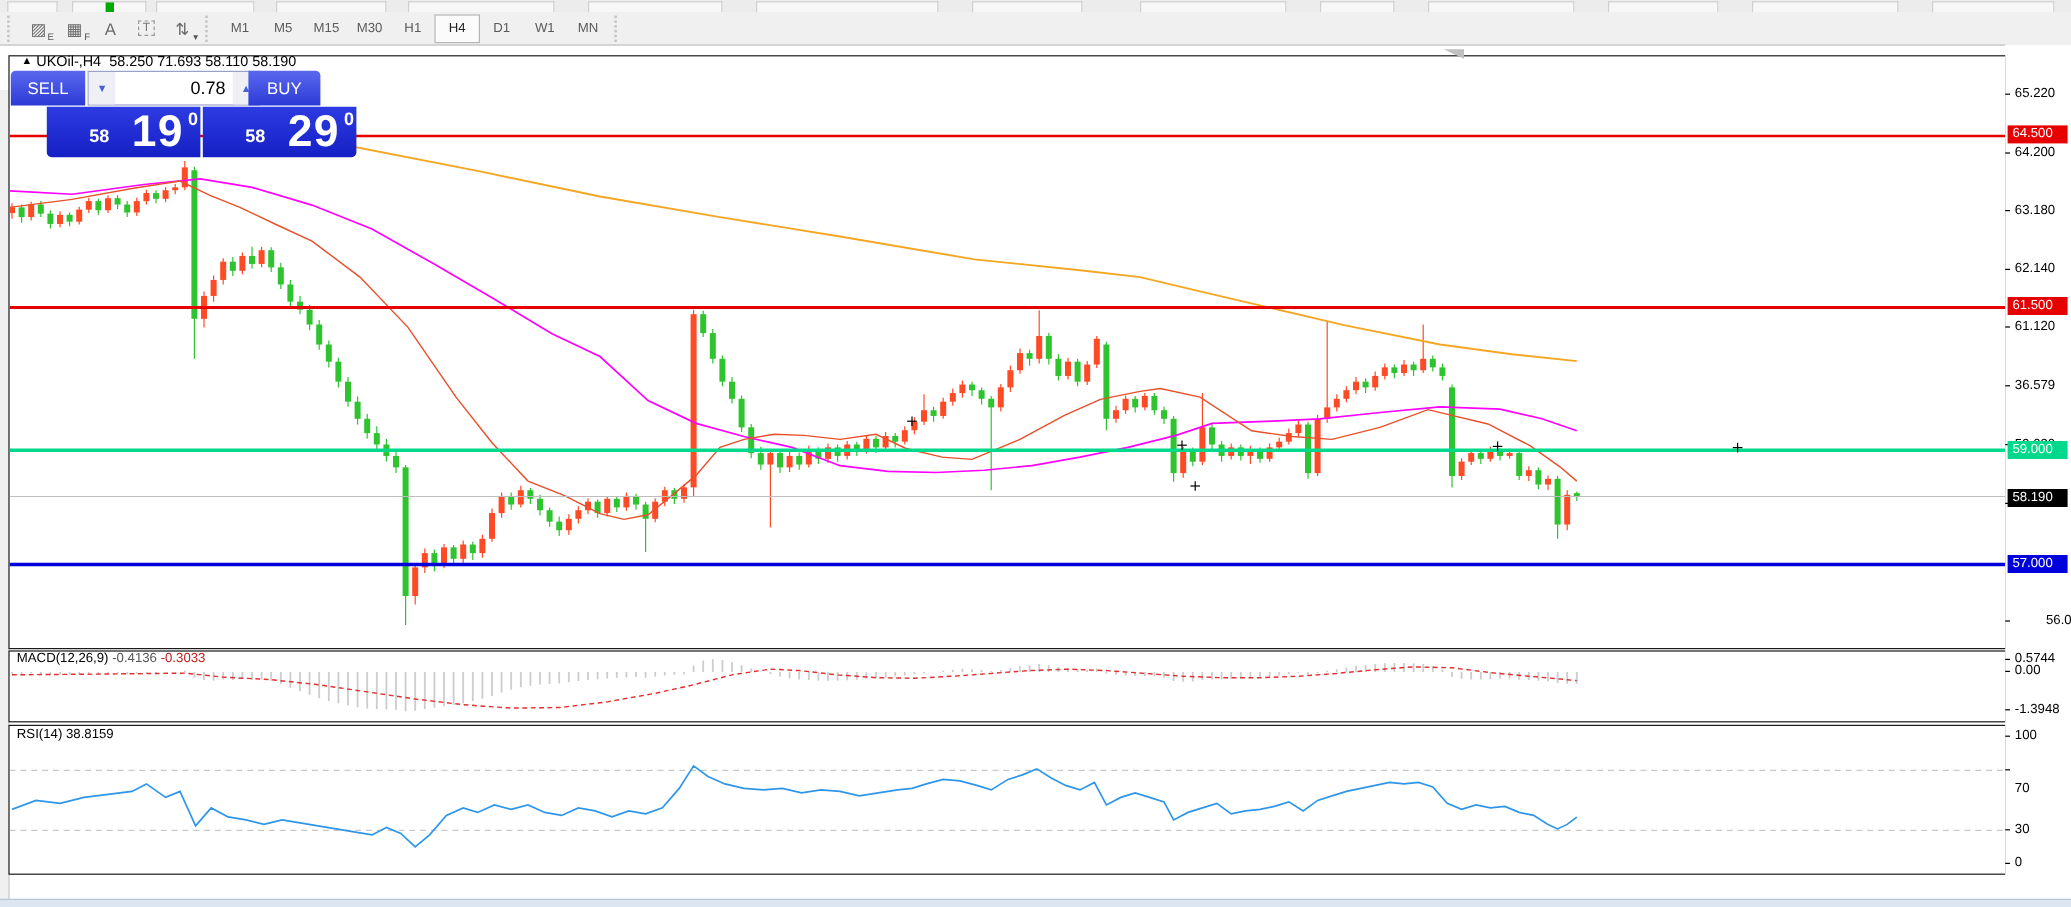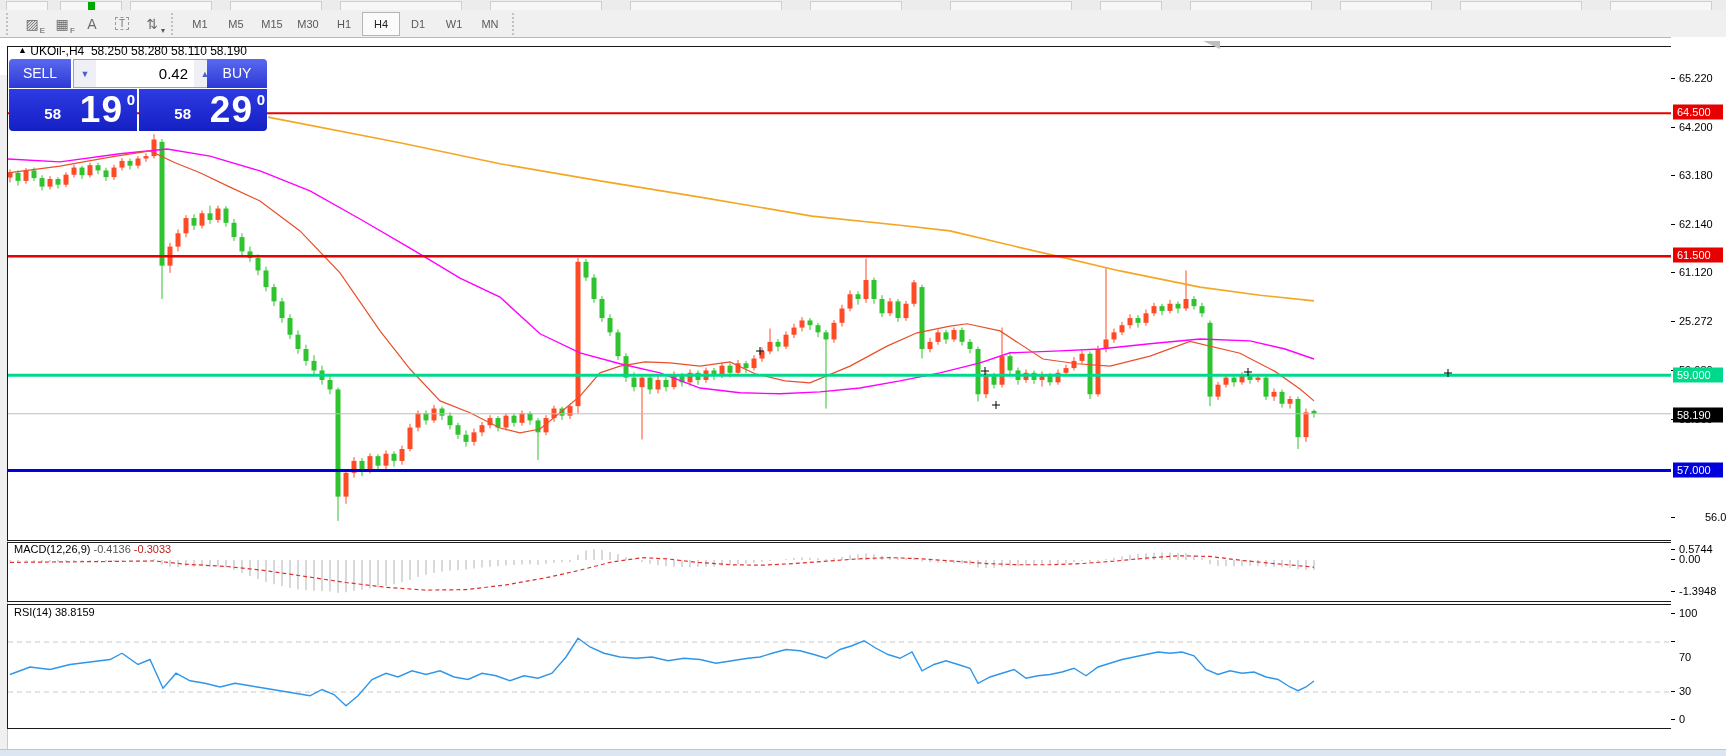--- a/index.html
+++ b/index.html
@@ -25,21 +25,21 @@
   #ohlcline .tri{font-size:9px;vertical-align:2px;}
   
   #tradewidget{position:absolute;left:9px;top:59px;width:258px;height:72px;}
   .twrow1{position:absolute;left:0;top:0;width:258px;height:29px;}
   .twbtn{position:absolute;top:0;height:29px;color:#fff;font-size:14px;text-align:center;line-height:29px;background:linear-gradient(#5a68ef,#2c3ad6);border-radius:4px 4px 0 0;}
   #sellbtn{left:0;width:62px;border-radius:4px 0 0 0;}
   #buybtn{right:0;width:60px;border-radius:0 4px 0 0;}
   .spinbox{position:absolute;left:64px;top:0;width:142px;height:27px;background:#fff;border:1px solid #9aa0c8;display:flex;}
   .spinarrow{width:22px;height:100%;background:#eef0f6;color:#4a5fd0;font-size:9px;display:flex;align-items:center;justify-content:center;}
   .spinval{flex:1;text-align:right;font-size:15px;line-height:27px;padding-right:6px;color:#000;}
-  .twpanel{position:absolute;top:30px;height:42px;background:linear-gradient(#2d3be2,#1520c4);color:#fff;}
+  .twpanel{position:absolute;top:30px;height:42px;background:linear-gradient(#2d3be2,#1520c4);color:#fff;margin-left:30px;}
   #sellpanel{left:0;width:128px;border-radius:0 0 0 4px;}
   #buypanel{left:130px;width:128px;border-radius:0 0 4px 0;}
   .bigprice{position:absolute;right:10px;top:0px;font-size:37px;font-weight:bold;letter-spacing:1px;}
   .smallprice{position:absolute;right:76px;top:16px;font-size:15px;font-weight:bold;}
   .supprice{position:absolute;right:2px;top:2px;font-size:15px;font-weight:bold;}
   
   #annotation{position:absolute;left:1093px;top:170px;font-size:40px;font-weight:bold;color:#ff0000;letter-spacing:1px;font-family:"Liberation Sans",sans-serif;}
   
   #shiftmarker{position:absolute;left:1203px;top:41px;width:0;height:0;border-top:8px solid #bfbfbf;border-left:17px solid transparent;}
   
@@ -624,28 +624,28 @@
     <div class="panel" id="rsi-panel" style="left:7px;top:566px;width:1665px;height:125px;">
       <svg id="rsisvg" width="1663" height="123" viewBox="8 604 1663 123">
           <line x1="8" y1="641" x2="1671" y2="641" stroke="#c8c8c8" stroke-width="1" stroke-dasharray="5 4"></line>
           <line x1="8" y1="691" x2="1671" y2="691" stroke="#c8c8c8" stroke-width="1" stroke-dasharray="5 4"></line>
           <polyline points="10,673.5 30,666 50,668.5 70,663.5 90,661 110,658.5 122,652.25 138,663.5 150,658.5 163,687.25 176,672.25 190,679.75 205,682.25 220,686 235,682.25 250,684.75 265,687.25 280,689.75 295,692.25 310,694.75 322,688.5 334,693.5 346,704.75 358,694.75 372,678.5 386,672.25 398,676 412,669.75 426,673.5 440,669.75 454,676 468,678.5 482,672.25 496,674.75 510,679.75 524,674.75 538,677.25 552,672.25 566,656 578,637.25 590,646 604,652.25 620,656 636,657.25 652,656 668,659.75 684,657.25 700,658.5 716,662.25 732,659.75 748,657.25 760,656 772,652.25 786,648.5 800,649.75 814,653.5 826,657.25 840,648.5 852,644.75 864,639.75 876,647.25 888,653.5 900,657.25 912,651 922,669.75 934,663.5 946,659.75 958,663.5 970,667.25 978,682.25 990,676 1002,672.25 1014,668.5 1026,677.25 1038,674.75 1050,673.5 1062,671 1074,667.25 1086,674.75 1098,666 1110,662.25 1122,658.5 1134,656 1146,653.5 1158,651 1170,652.25 1182,651 1194,654.75 1206,668.5 1218,673.5 1230,669.75 1242,672.25 1254,671 1266,676 1278,678.5 1290,686 1298,689.75 1306,686 1314,680" fill="none" stroke="#2e96ea" stroke-width="1.4"></polyline>
         </svg>
     </div>
 
   </div>
 
-  <div id="ohlcline"><span class="tri">▲</span> <span>UKOil-,H4  58.250 58.280 58.110 58.190</span></div>
+  <div id="ohlcline"><span class="tri">▲</span> <span>UKOil-,H4  58.250 71.693 58.110 58.190</span></div>
 
   <div id="tradewidget">
     <div class="twrow1">
       <div class="twbtn" id="sellbtn">SELL</div>
       <div class="spinbox">
         <div class="spinarrow">▼</div>
-        <div class="spinval">0.42</div>
+        <div class="spinval">0.78</div>
         <div class="spinarrow">▲</div>
       </div>
       <div class="twbtn" id="buybtn">BUY</div>
     </div>
     <div class="twpanel" id="sellpanel">
       <span class="smallprice">58</span>
       <span class="bigprice" style="right:14px">19</span>
       <span class="supprice">0</span>
     </div>
     <div class="twpanel" id="buypanel">
@@ -662,21 +662,21 @@
       <div class="axlabel" style="top: 41px;">65.220</div>
       <div class="axtick" style="top: 90px;"></div>
       <div class="axlabel" style="top: 90px;">64.200</div>
       <div class="axtick" style="top: 138px;"></div>
       <div class="axlabel" style="top: 138px;">63.180</div>
       <div class="axtick" style="top: 187px;"></div>
       <div class="axlabel" style="top: 187px;">62.140</div>
       <div class="axtick" style="top: 235px;"></div>
       <div class="axlabel" style="top: 235px;">61.120</div>
       <div class="axtick" style="top: 284px;"></div>
-      <div class="axlabel" style="top: 284px;">25.272</div>
+      <div class="axlabel" style="top: 284px;">36.579</div>
       <div class="axtick" style="top: 333px;"></div>
       <div class="axlabel" style="top: 333px;">59.080</div>
       <div class="axtick" style="top: 382px;"></div>
       <div class="axlabel" style="top: 382px;">58.060</div>
       <div class="axtick" style="top: 480px;"></div>
       <div class="axlabel" style="top: 480px; padding-left: 26px;">56.000</div>
       <div class="axtick" style="top: 512px;"></div>
       <div class="axlabel" style="top: 512px;">0.5744</div>
       <div class="axtick" style="top: 522px;"></div>
       <div class="axlabel" style="top: 522px;">0.00</div>

